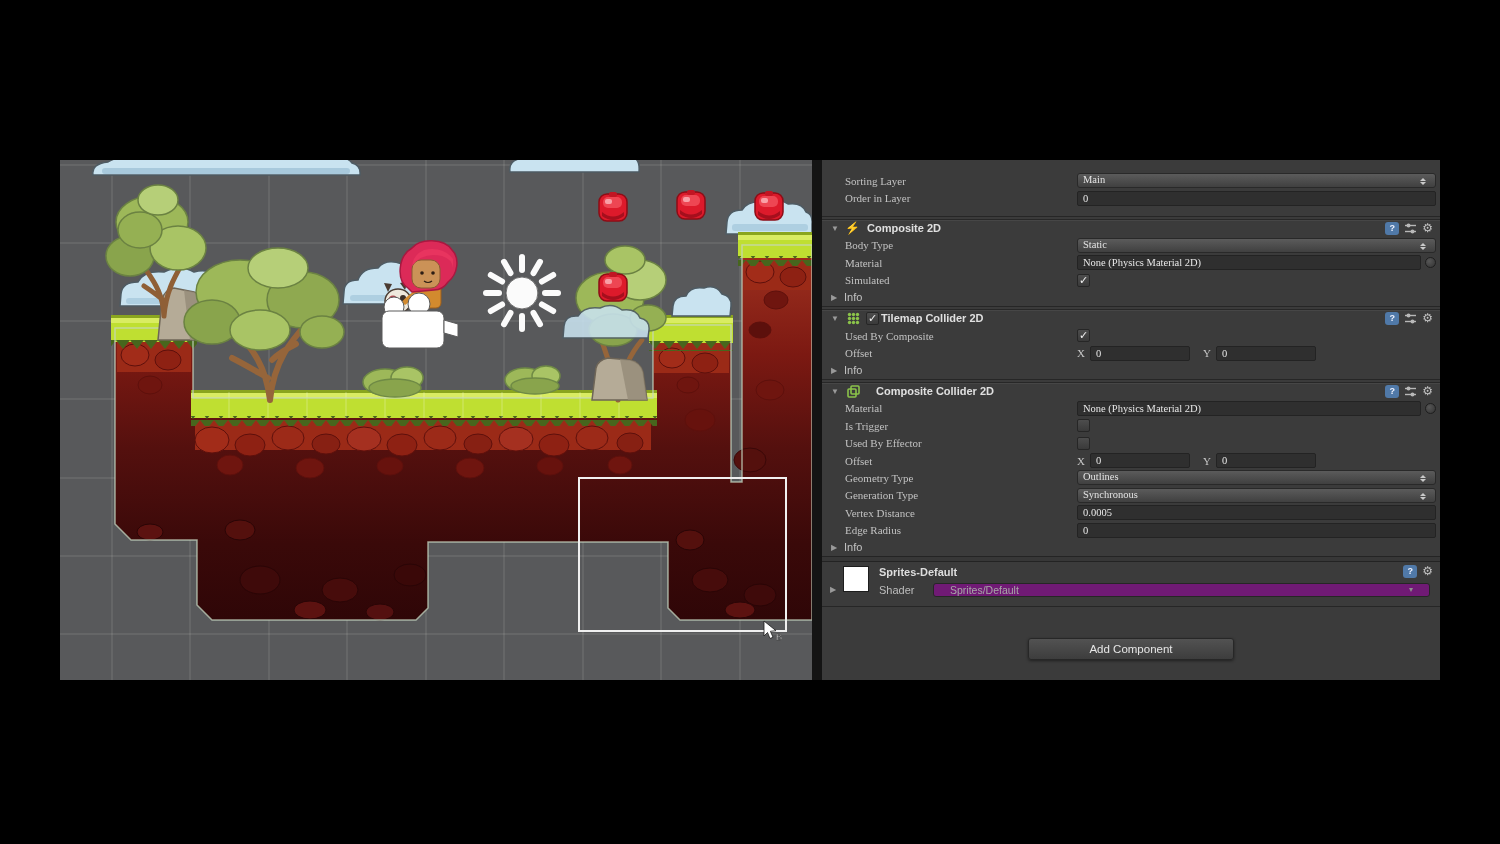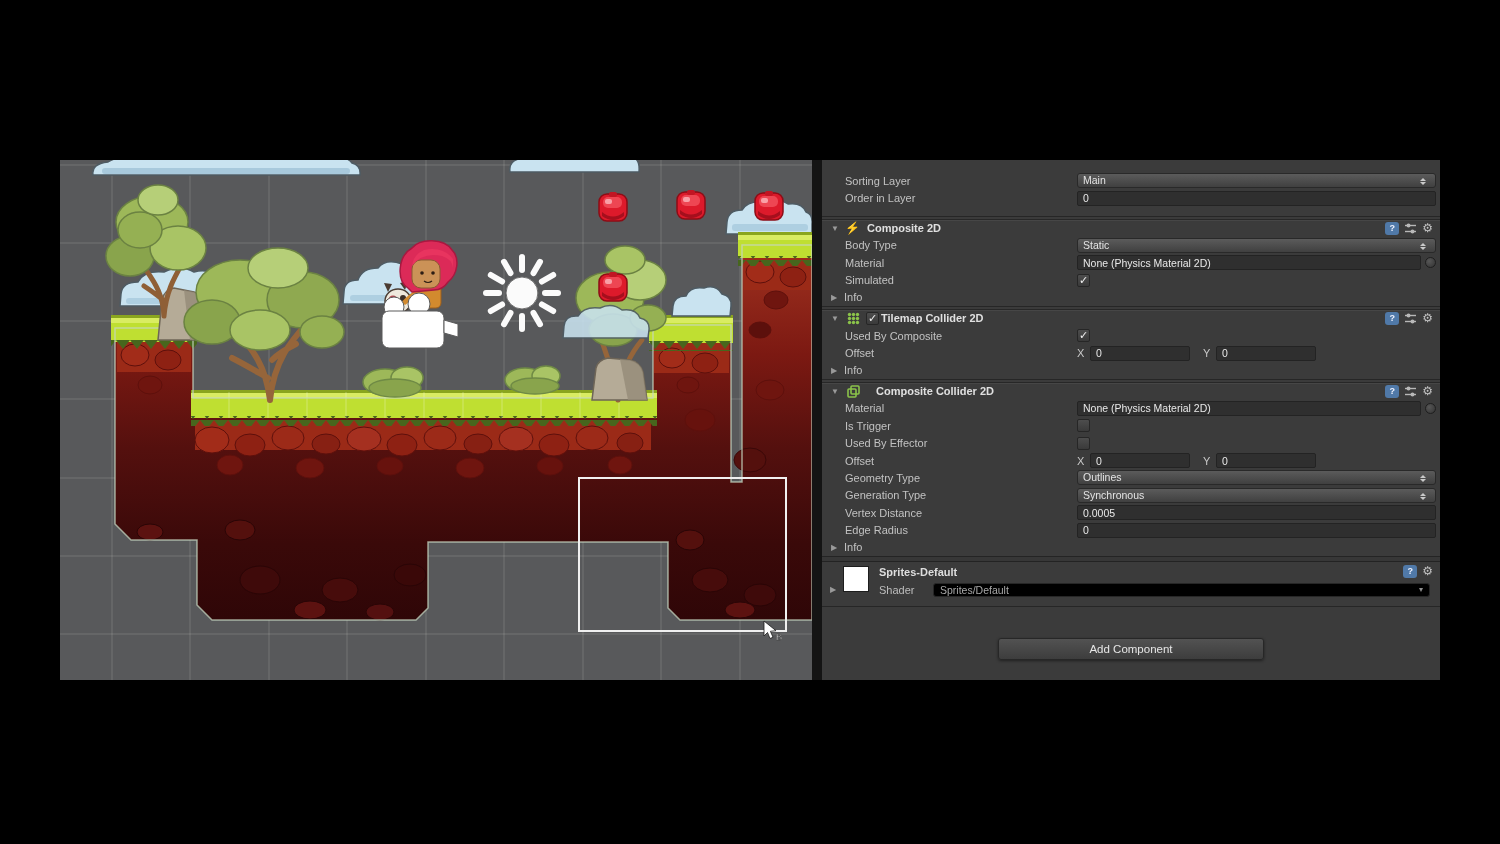--- a/index.html
+++ b/index.html
@@ -3,21 +3,21 @@
 <meta charset="utf-8">
 <style>
   html,body{margin:0;padding:0;background:#000;width:1500px;height:844px;overflow:hidden;}
   *{box-sizing:border-box;}
   .stage{position:absolute;left:60px;top:160px;width:1380px;height:520px;background:#161616;}
   .sceneview{position:absolute;left:0;top:0;width:752px;height:520px;background:#58595b;overflow:hidden;}
   .divider{position:absolute;left:752px;top:0;width:10px;height:520px;background:#141414;}
   .insp{position:absolute;left:762px;top:0;width:618px;height:520px;background:#3b3b3b;
         font-family:"Liberation Sans",sans-serif;font-size:11px;color:#c6c6c6;}
   .inner{padding-top:12px;}
-  .irow{display:flex;align-items:center;height:17.4px;padding:0 4px 0 23px;}
+  .irow{display:flex;align-items:center;height:17.4px;padding:0 4px 0 23px;font-family:Liberation Serif, serif;}
   .lbl{flex:0 0 232px;white-space:nowrap;overflow:hidden;color:#c2c2c2;}
   .ctl{flex:1;display:flex;align-items:center;min-width:0;}
   .dd{flex:1;height:15px;background:linear-gradient(#5b5b5b,#404040);border:1px solid #292929;
       border-radius:3px;display:flex;align-items:flex-start;padding:0 5px;color:#e4e4e4;font-size:10.5px;}
   .ddtxt{flex:1;white-space:nowrap;overflow:hidden;}
   .arr{width:12px;height:14px;position:relative;flex:0 0 auto;}
   .arr::before{content:"";position:absolute;left:2px;top:1px;border:3.5px solid transparent;border-bottom-color:#c9c9c9;}
   .arr::after{content:"";position:absolute;left:2px;top:8px;border:3.5px solid transparent;border-top-color:#c9c9c9;}
   .tf{flex:1;height:15px;background:#2f2f2f;border:1px solid #232323;border-radius:2px;
       display:flex;align-items:center;padding:0 5px;color:#e8e8e8;font-size:10.5px;}
@@ -41,26 +41,26 @@
   .gear{font-size:12px;color:#c0c0c0;margin-left:5px;flex:0 0 auto;line-height:13px;}
   .info{height:17px;display:flex;align-items:center;padding-left:9px;color:#c2c2c2;}
   .gap9{height:9px;}
   .sep{height:3px;border-top:1px solid #262626;}
   .sep2{height:6px;border-top:1px solid #242424;border-bottom:1px solid #232323;background:#373737;}
   .mat{position:relative;height:44px;}
   .swatch{position:absolute;left:21px;top:4px;width:26px;height:26px;background:#fff;border:1px solid #1d1d1d;}
   .mtitle{position:absolute;left:57px;top:4px;font-weight:bold;color:#dedede;}
   .mshrow{position:absolute;left:57px;top:21px;right:10px;display:flex;align-items:center;gap:8px;}
   .mshlbl{width:46px;color:#bdbdbd;}
-  .shdd{flex:1;height:14px;background:#000000;border:1px solid #262626;border-radius:3px;display:flex;
-      align-items:center;padding:0 6px;color:#a8a8a8;font-size:10.5px;}
+  .shdd{flex:1;height:14px;background:#701a75;border:1px solid #262626;border-radius:3px;display:flex;
+      align-items:center;padding:0 16px;color:#a8a8a8;font-size:10.5px;}
   .scaret{margin-left:auto;font-size:8px;color:#8f8f8f;}
   .mfold{position:absolute;left:8px;top:23px;font-size:8px;color:#9a9a9a;}
   .micons{position:absolute;right:7px;top:3px;display:flex;align-items:center;}
-  .addc{position:absolute;left:50%;transform:translateX(-50%);top:478px;width:266px;height:22px;
+  .addc{position:absolute;left:50%;transform:translateX(-50%);top:478px;width:206px;height:22px;
       background:linear-gradient(#525252,#3d3d3d);border:1px solid #272727;border-radius:3px;
       color:#e6e6e6;font-size:11.5px;display:flex;align-items:center;justify-content:center;
       box-shadow:0 1px 3px rgba(0,0,0,.45);cursor:pointer;}
 </style>
 </head>
 <body>
 
 <div class="stage">
 
   <div class="sceneview">

